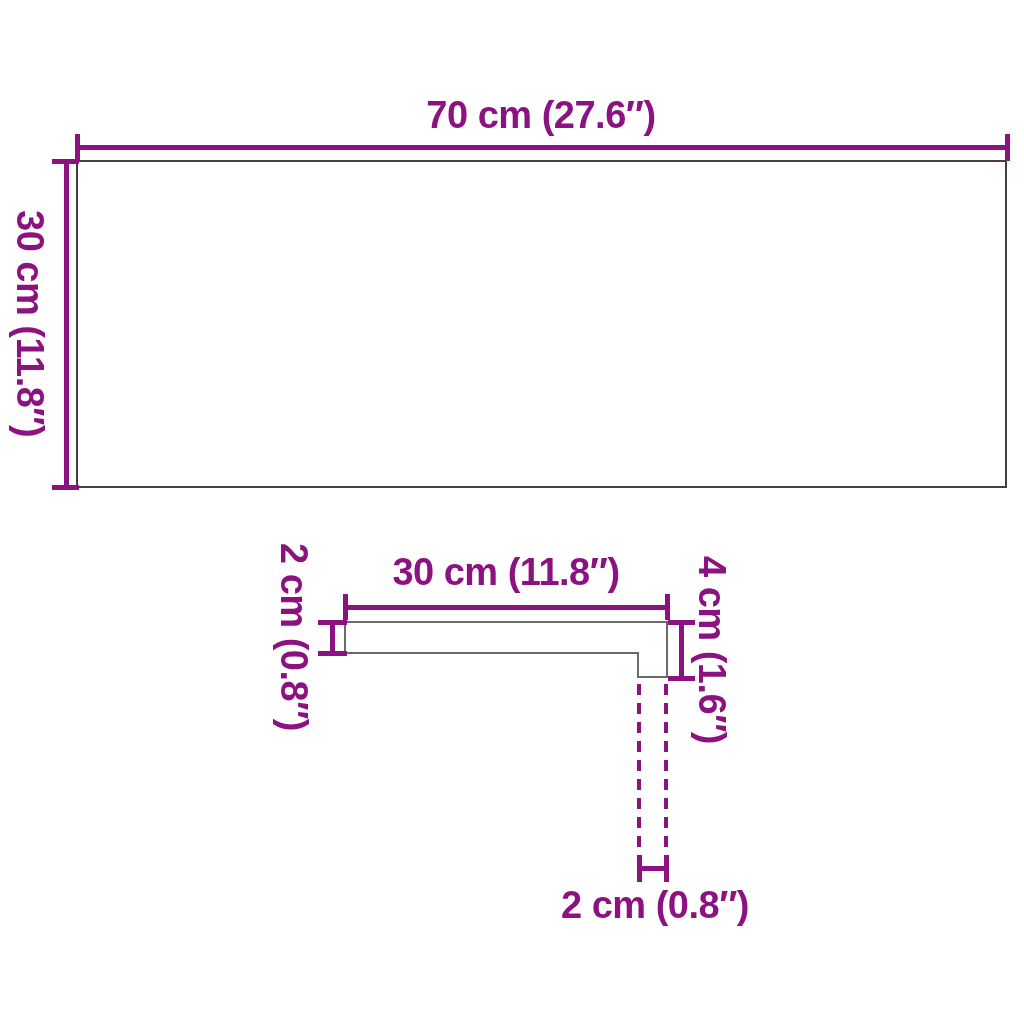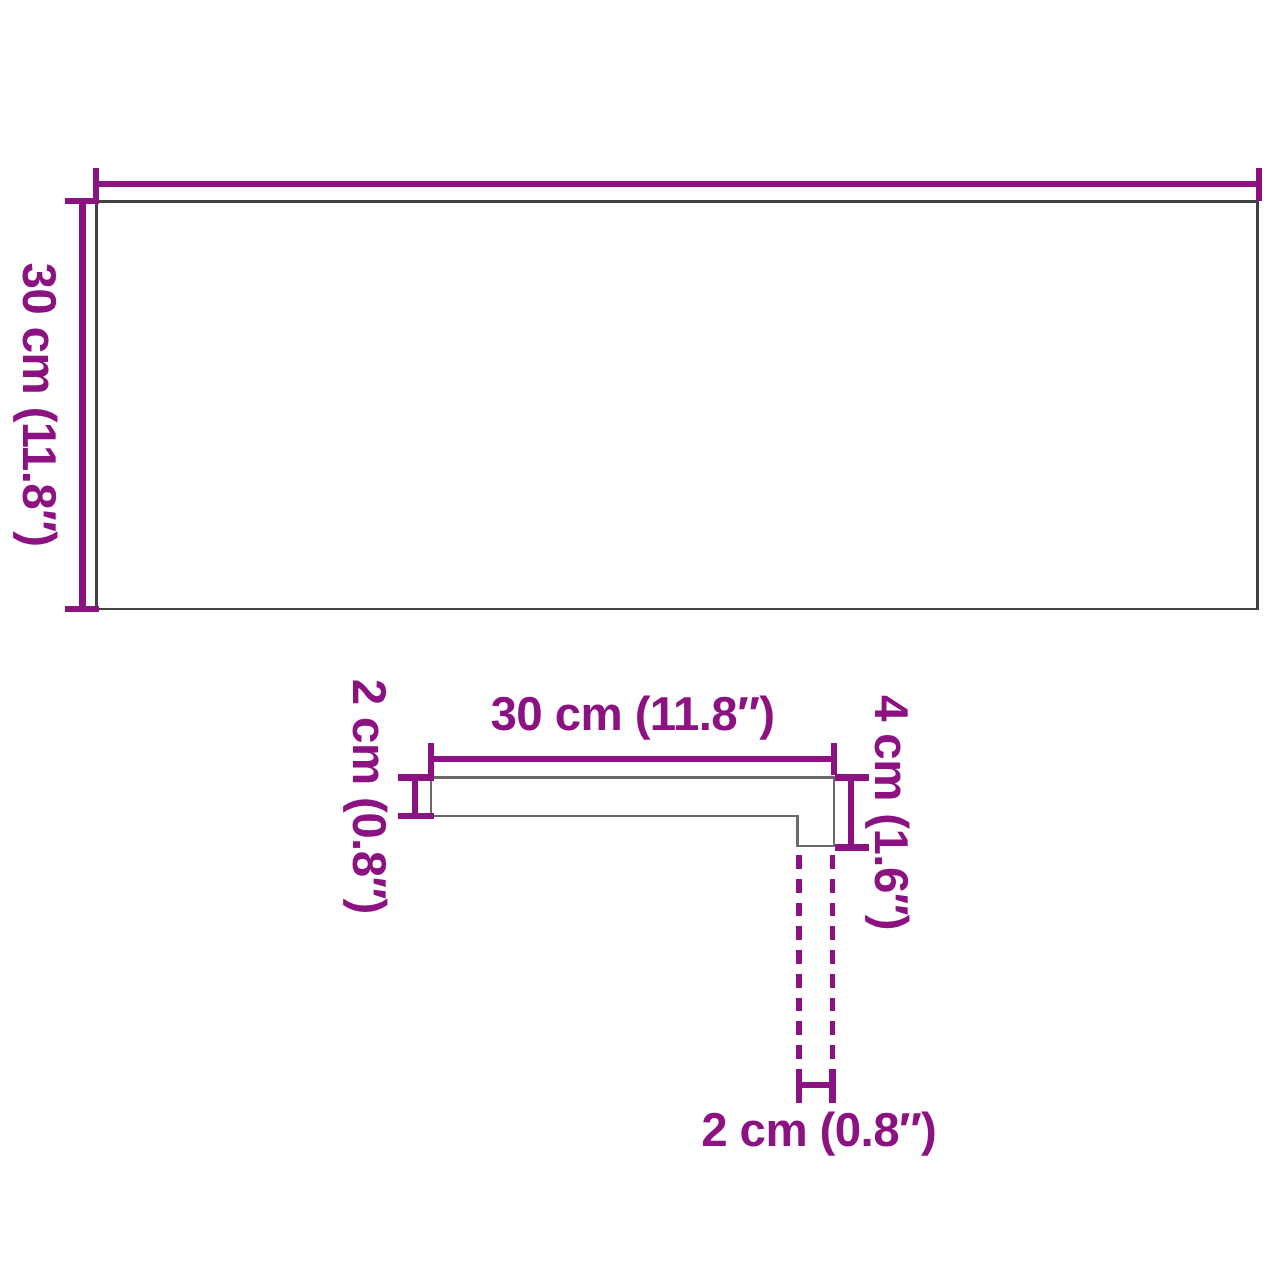--- a/index.html
+++ b/index.html
@@ -115,20 +115,21 @@
       <line x1="666" y1="684" x2="666" y2="856"></line>
     </g>
 
     <g class="dim">
       <line x1="639" y1="868" x2="666" y2="868"></line>
       <line x1="639" y1="855" x2="639" y2="882"></line>
       <line x1="666" y1="855" x2="666" y2="882"></line>
     </g>
   </svg>
 
+  <div class="label" style="left:141px; top:96px; width:800px;">70 cm (27.6″)</div>
 
   <div class="vlabel" style="left:4px; top:161px; width:52px; height:326px;">
     <span>30 cm (11.8″)</span>
   </div>
 
   <div class="label" style="left:306px; top:553px; width:400px;">30 cm (11.8″)</div>
 
   <div class="vlabel" style="left:270px; top:527px; width:48px; height:220px;">
     <span>2 cm (0.8″)</span>
   </div>

